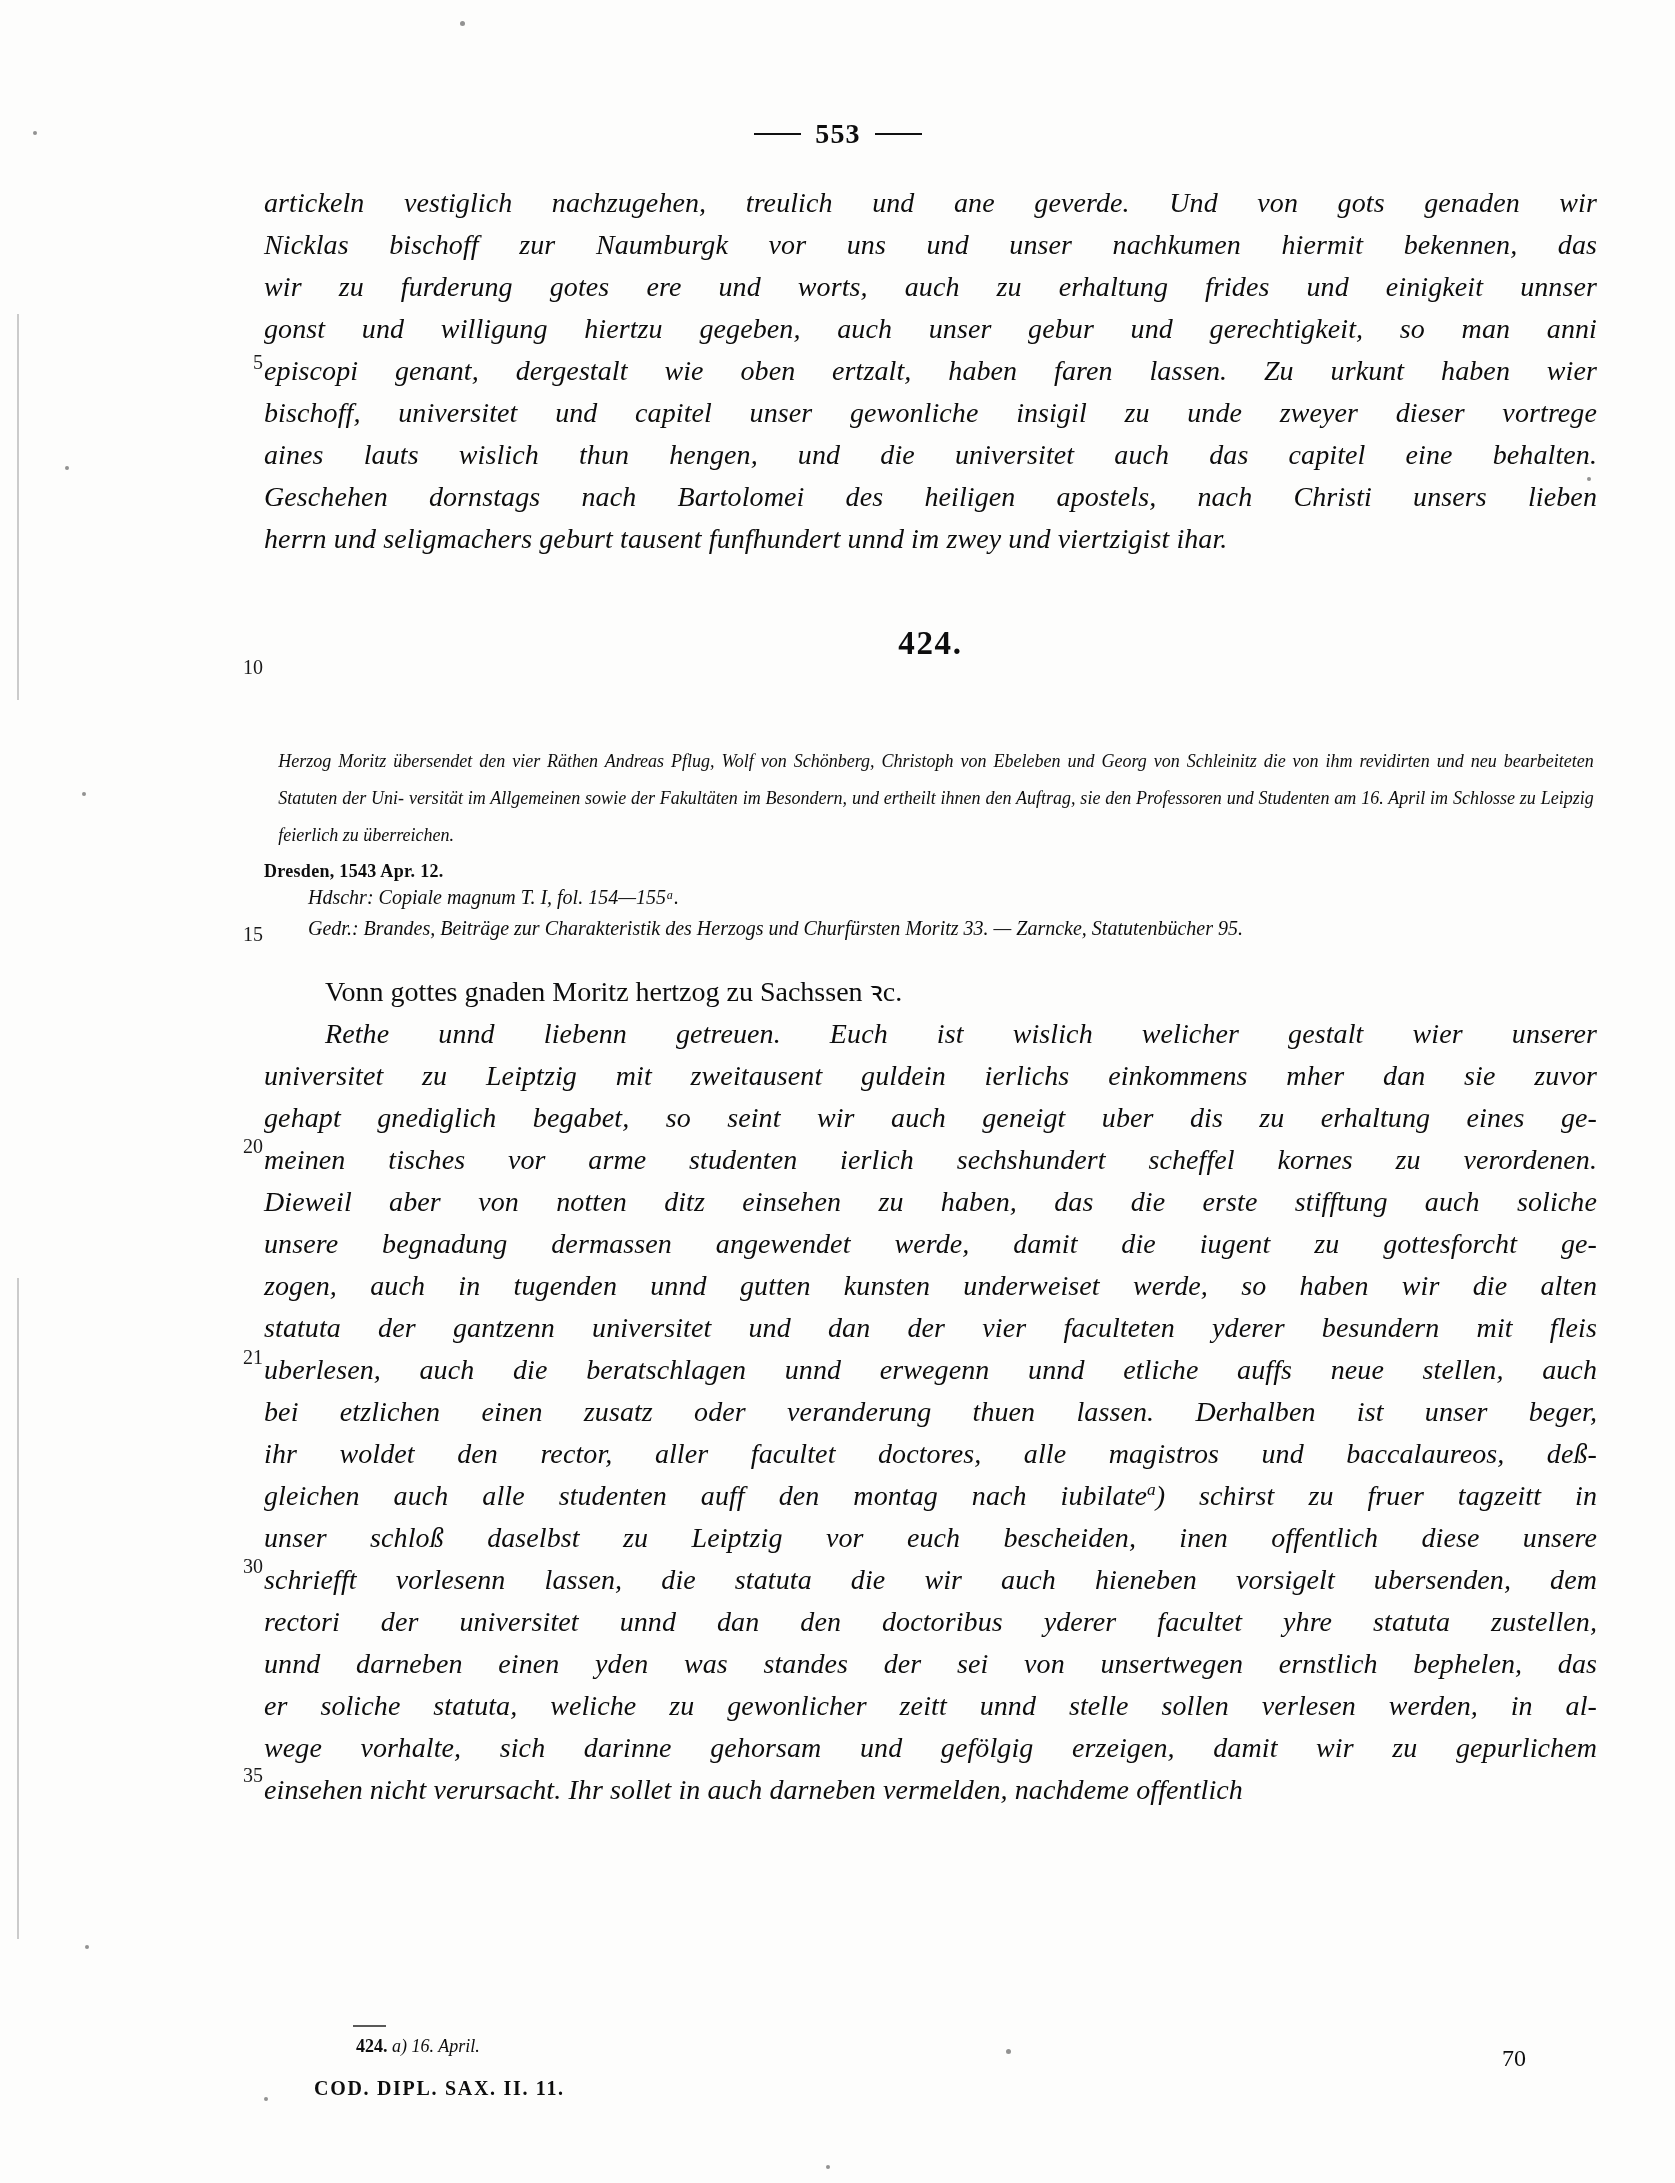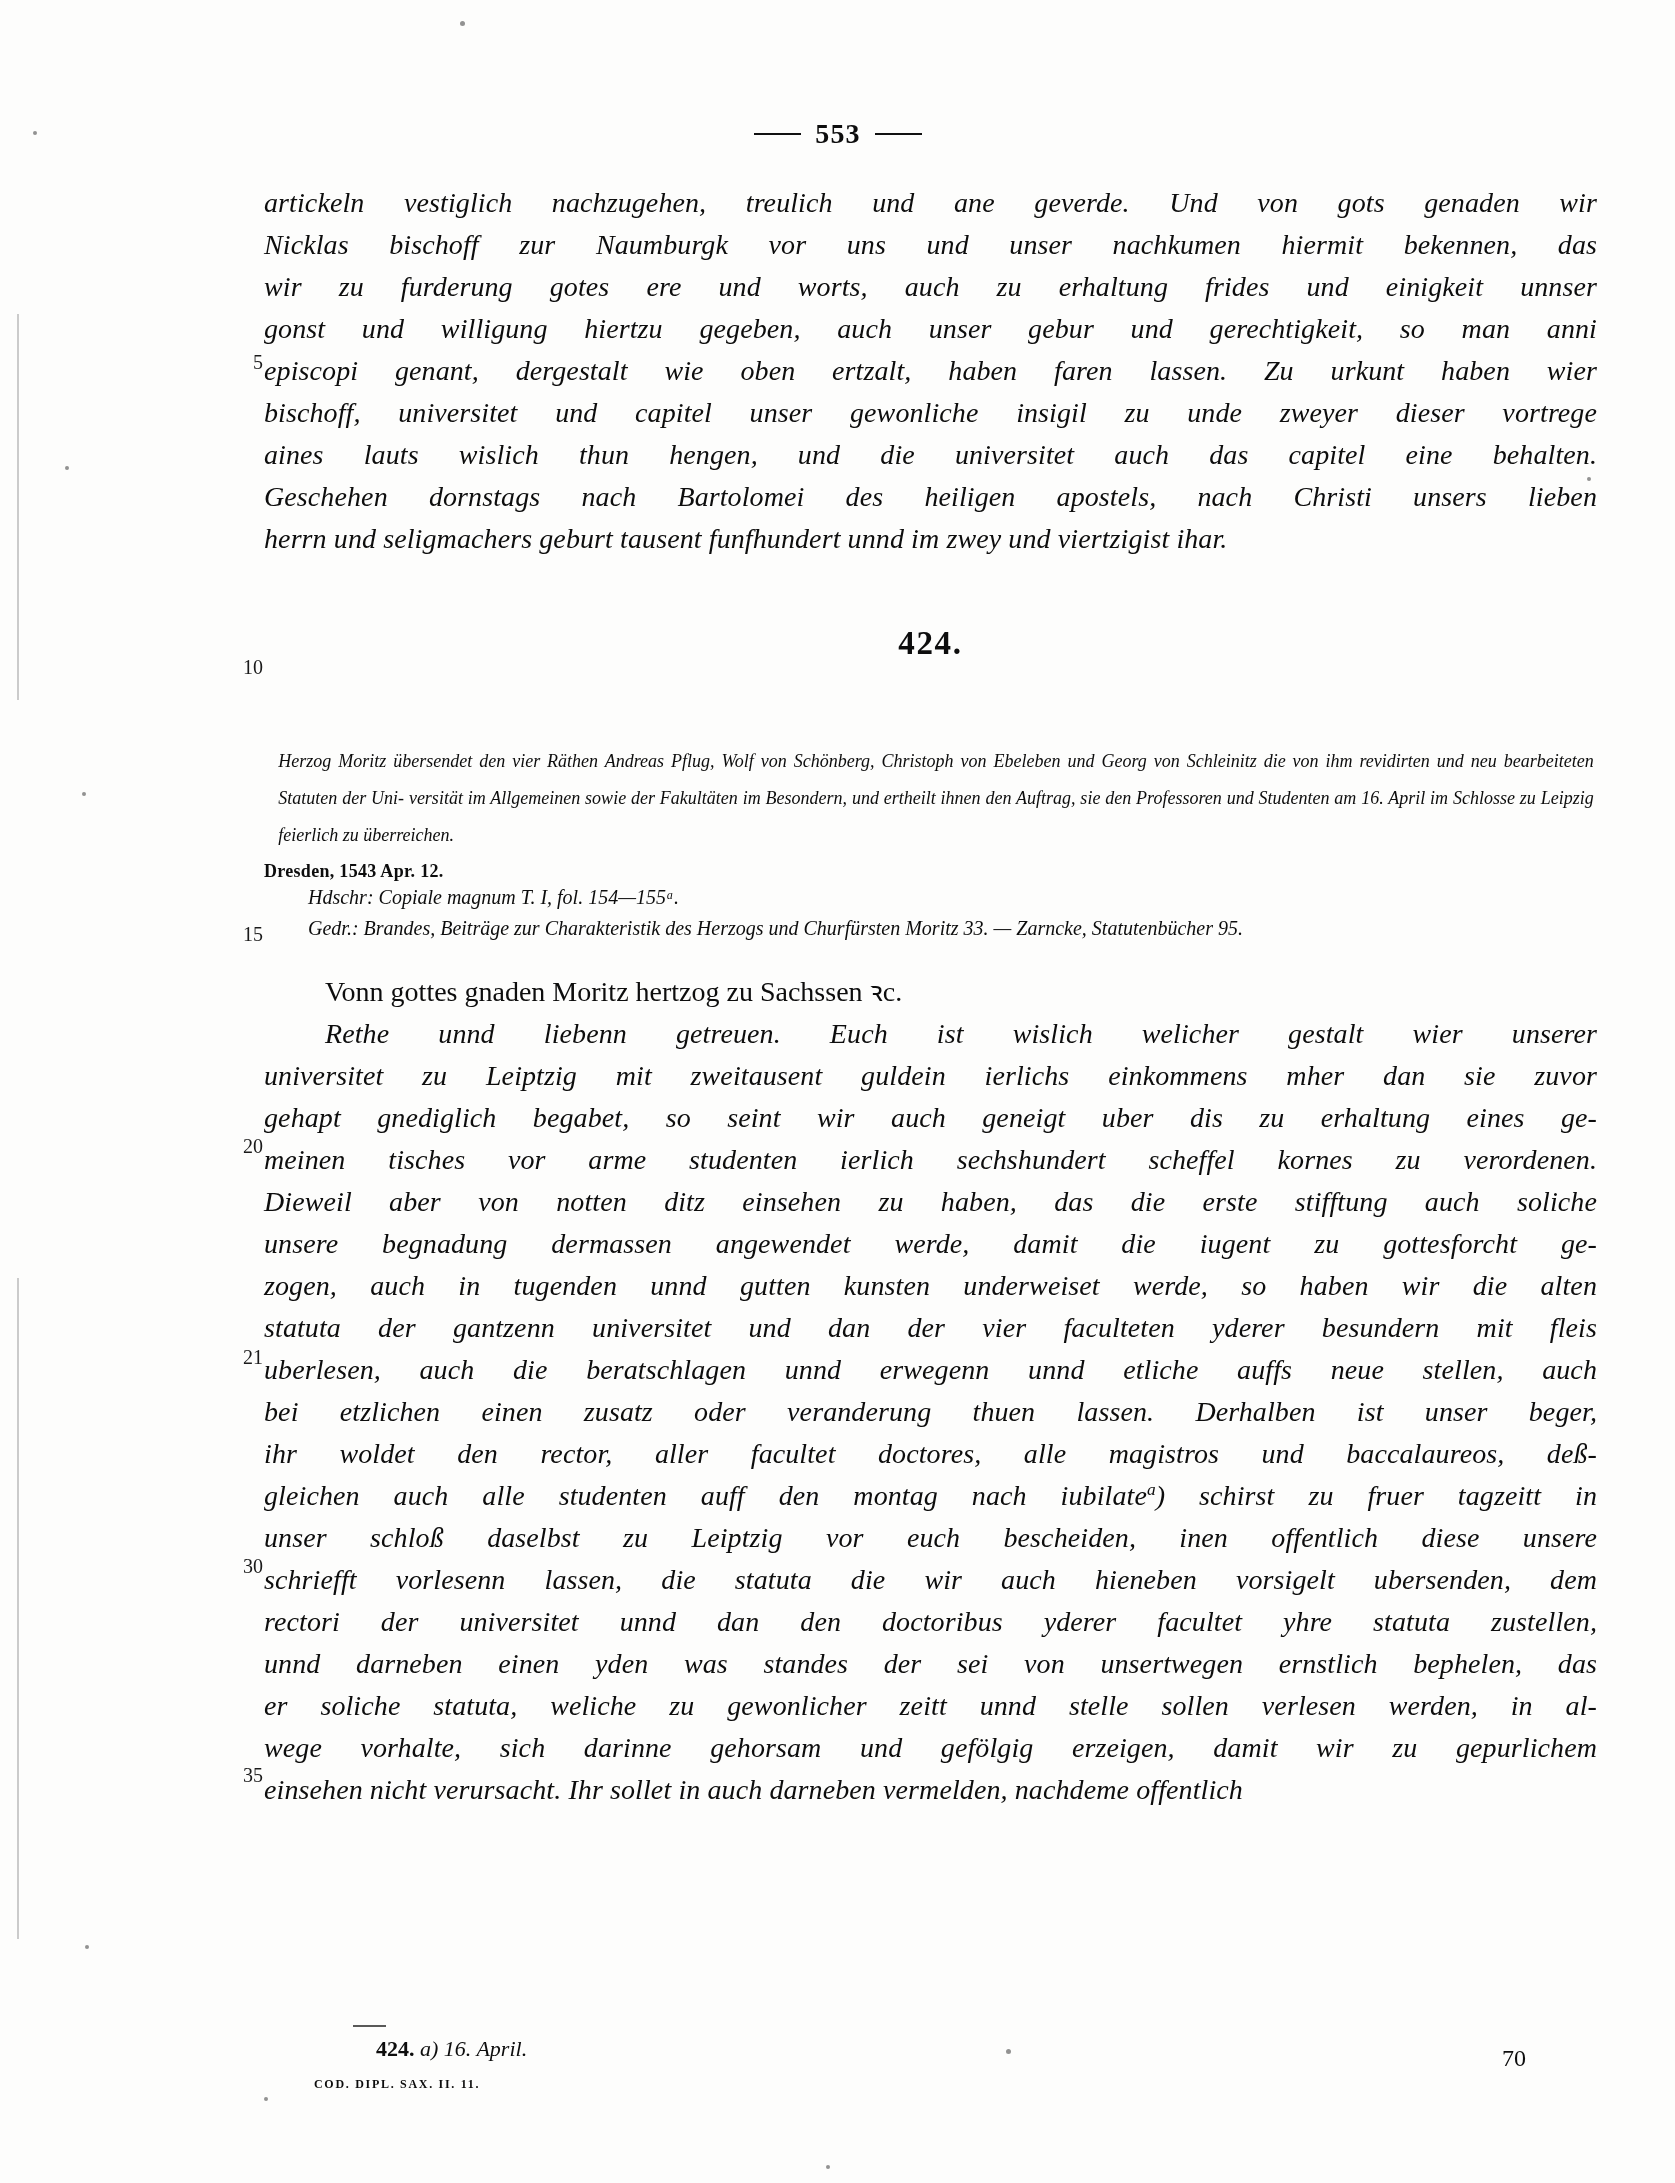--- a/index.html
+++ b/index.html
@@ -153,32 +153,32 @@
 
   sup.fn {
     font-size: .62em;
     vertical-align: super;
     line-height: 0;
   }
 
   
   .footnotes {
     position: absolute;
-    left: 376px;
+    left: 356px;
     top: 2036px;
-    font-size: 22px;
+    font-size: 18px;
     font-style: italic;
   }
   .footnotes b { font-style: normal; font-weight: 700; }
 
   .imprint {
     position: absolute;
     left: 314px;
     top: 2077px;
-    font-size: 12px;
+    font-size: 20px;
     letter-spacing: 1.7px;
     font-variant: small-caps;
     font-weight: 600;
   }
 
   .signature {
     position: absolute;
     right: 150px;
     top: 2045px;
     font-size: 24px;

